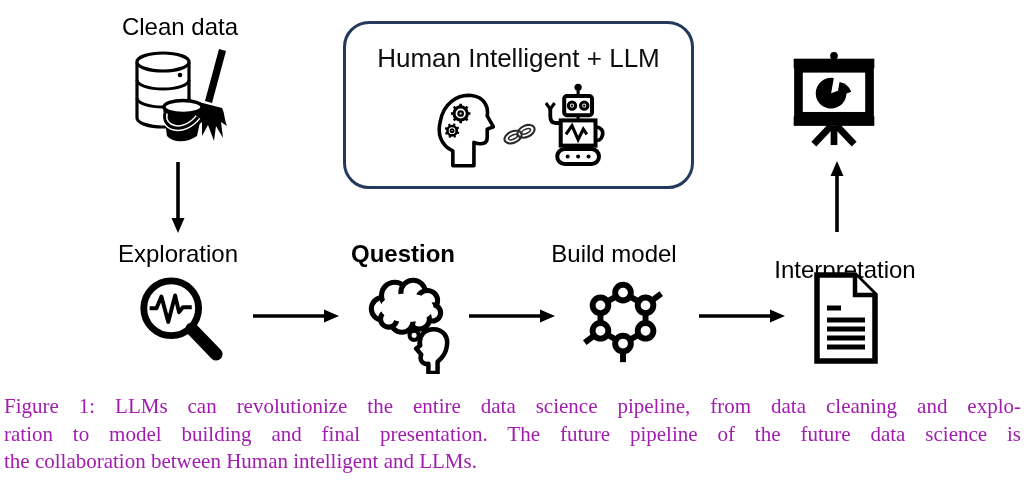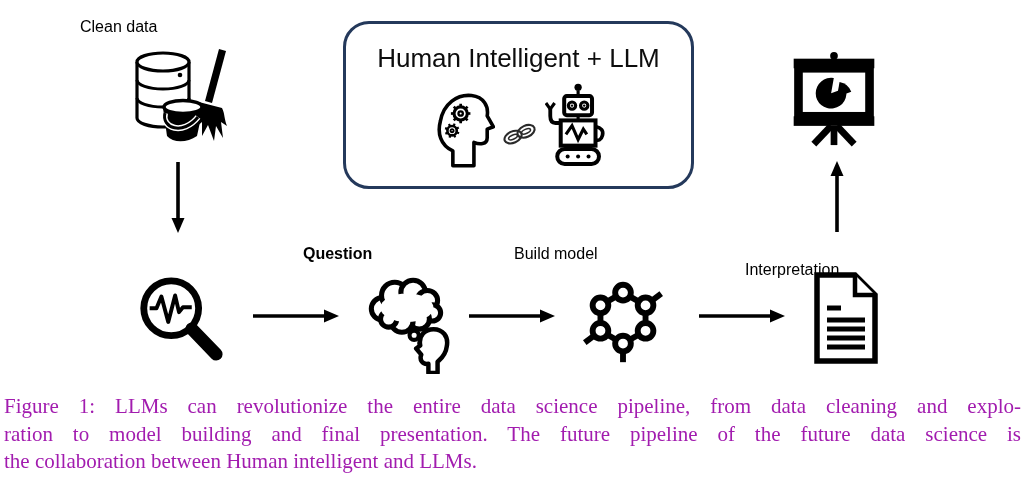--- a/index.html
+++ b/index.html
@@ -4,22 +4,22 @@
 <style>
   html,body { margin:0; padding:0; background:#ffffff; }
   #canvas {
     position:relative; width:1024px; height:497px;
     background:#ffffff; overflow:hidden;
     font-family:"Liberation Sans", sans-serif;
     color:#000;
   }
   .abs { position:absolute; }
   .node-label {
-    position:absolute; width:200px; 
-    font-size:16px; line-height:27px; color:#000; font-weight:500;
+    position:absolute; width:200px; text-align:center;
+    font-size:24px; line-height:27px; color:#000; font-weight:500;
   }
   .hi-box {
     position:absolute; left:343px; top:21px; width:351px; height:168px;
     border:3px solid #24395b; border-radius:26px; box-sizing:border-box;
     background:#fff;
   }
   .hi-title {
     margin-top:19px; text-align:center; font-size:26px; color:#0d0d0d;
   }
   .hi-row {
@@ -138,20 +138,21 @@
     <line x1="50" y1="78" x2="50" y2="98" stroke="#000" stroke-width="7"></line>
     <line x1="47" y1="78" x2="29" y2="97" stroke="#000" stroke-width="7"></line>
     <line x1="53" y1="78" x2="71" y2="97" stroke="#000" stroke-width="7"></line>
   </svg>
 
   <svg class="abs" style="left:828px; top:160px;" width="18" height="72" viewBox="0 0 18 72">
     <line x1="9" y1="72" x2="9" y2="16" stroke="#000" stroke-width="3.6"></line>
     <polygon points="2.5,16 9,1 15.5,16" fill="#000"></polygon>
   </svg>
 
+  <div class="node-label" style="left:78px; top:240px;">Exploration</div>
   <svg class="abs" style="left:133px; top:272px;" width="94" height="94" viewBox="0 0 96 96">
     <circle cx="39" cy="37" r="28" fill="#fff" stroke="#000" stroke-width="7"></circle>
     <polyline points="17,37 24,37 29,25 36,51 43,24 47,41 51,36 60,36" fill="none" stroke="#000" stroke-width="4" stroke-linejoin="round"></polyline>
     <line x1="60" y1="58" x2="85" y2="84" stroke="#000" stroke-width="13" stroke-linecap="round"></line>
   </svg>
 
   <svg class="abs" style="left:252px; top:307px;" width="88" height="18" viewBox="0 0 88 18">
     <line x1="1" y1="9" x2="72" y2="9" stroke="#000" stroke-width="3.6"></line>
     <polygon points="72,2.5 87,9 72,15.5" fill="#000"></polygon>
   </svg>

